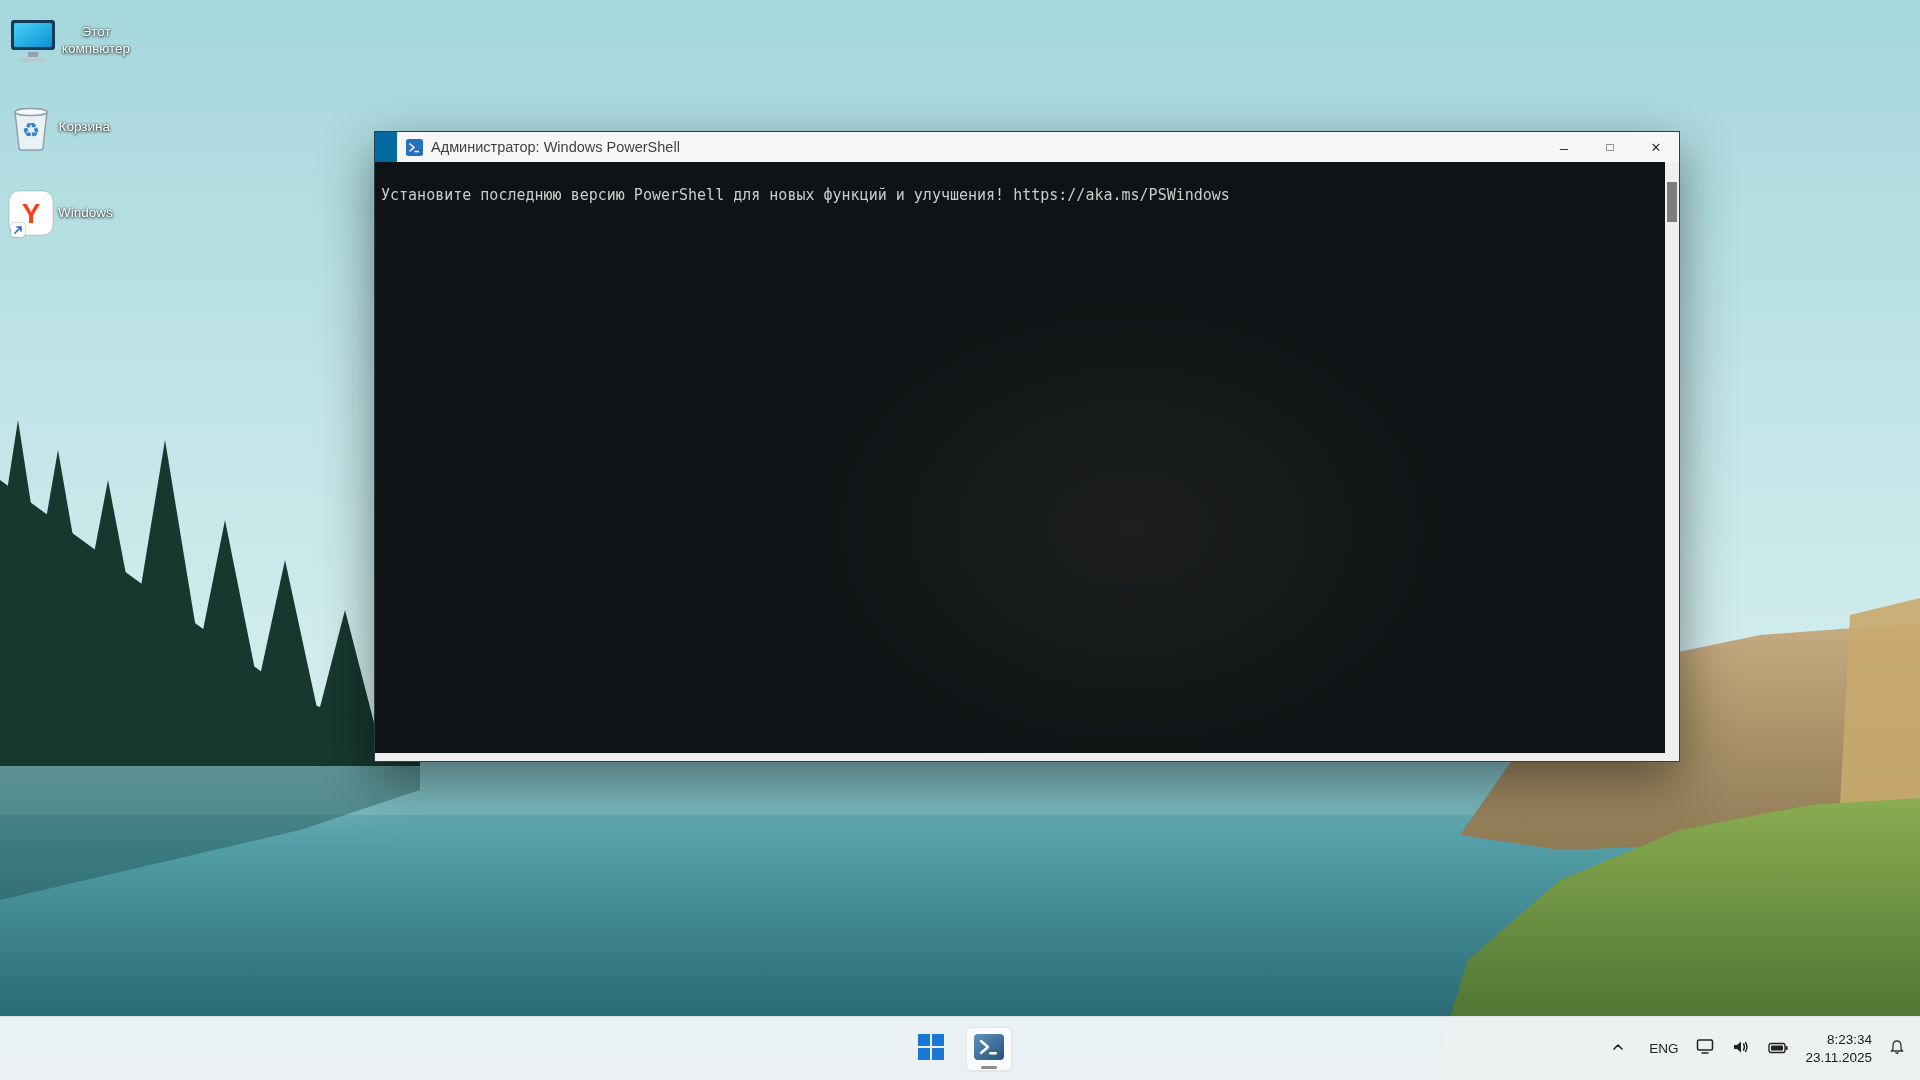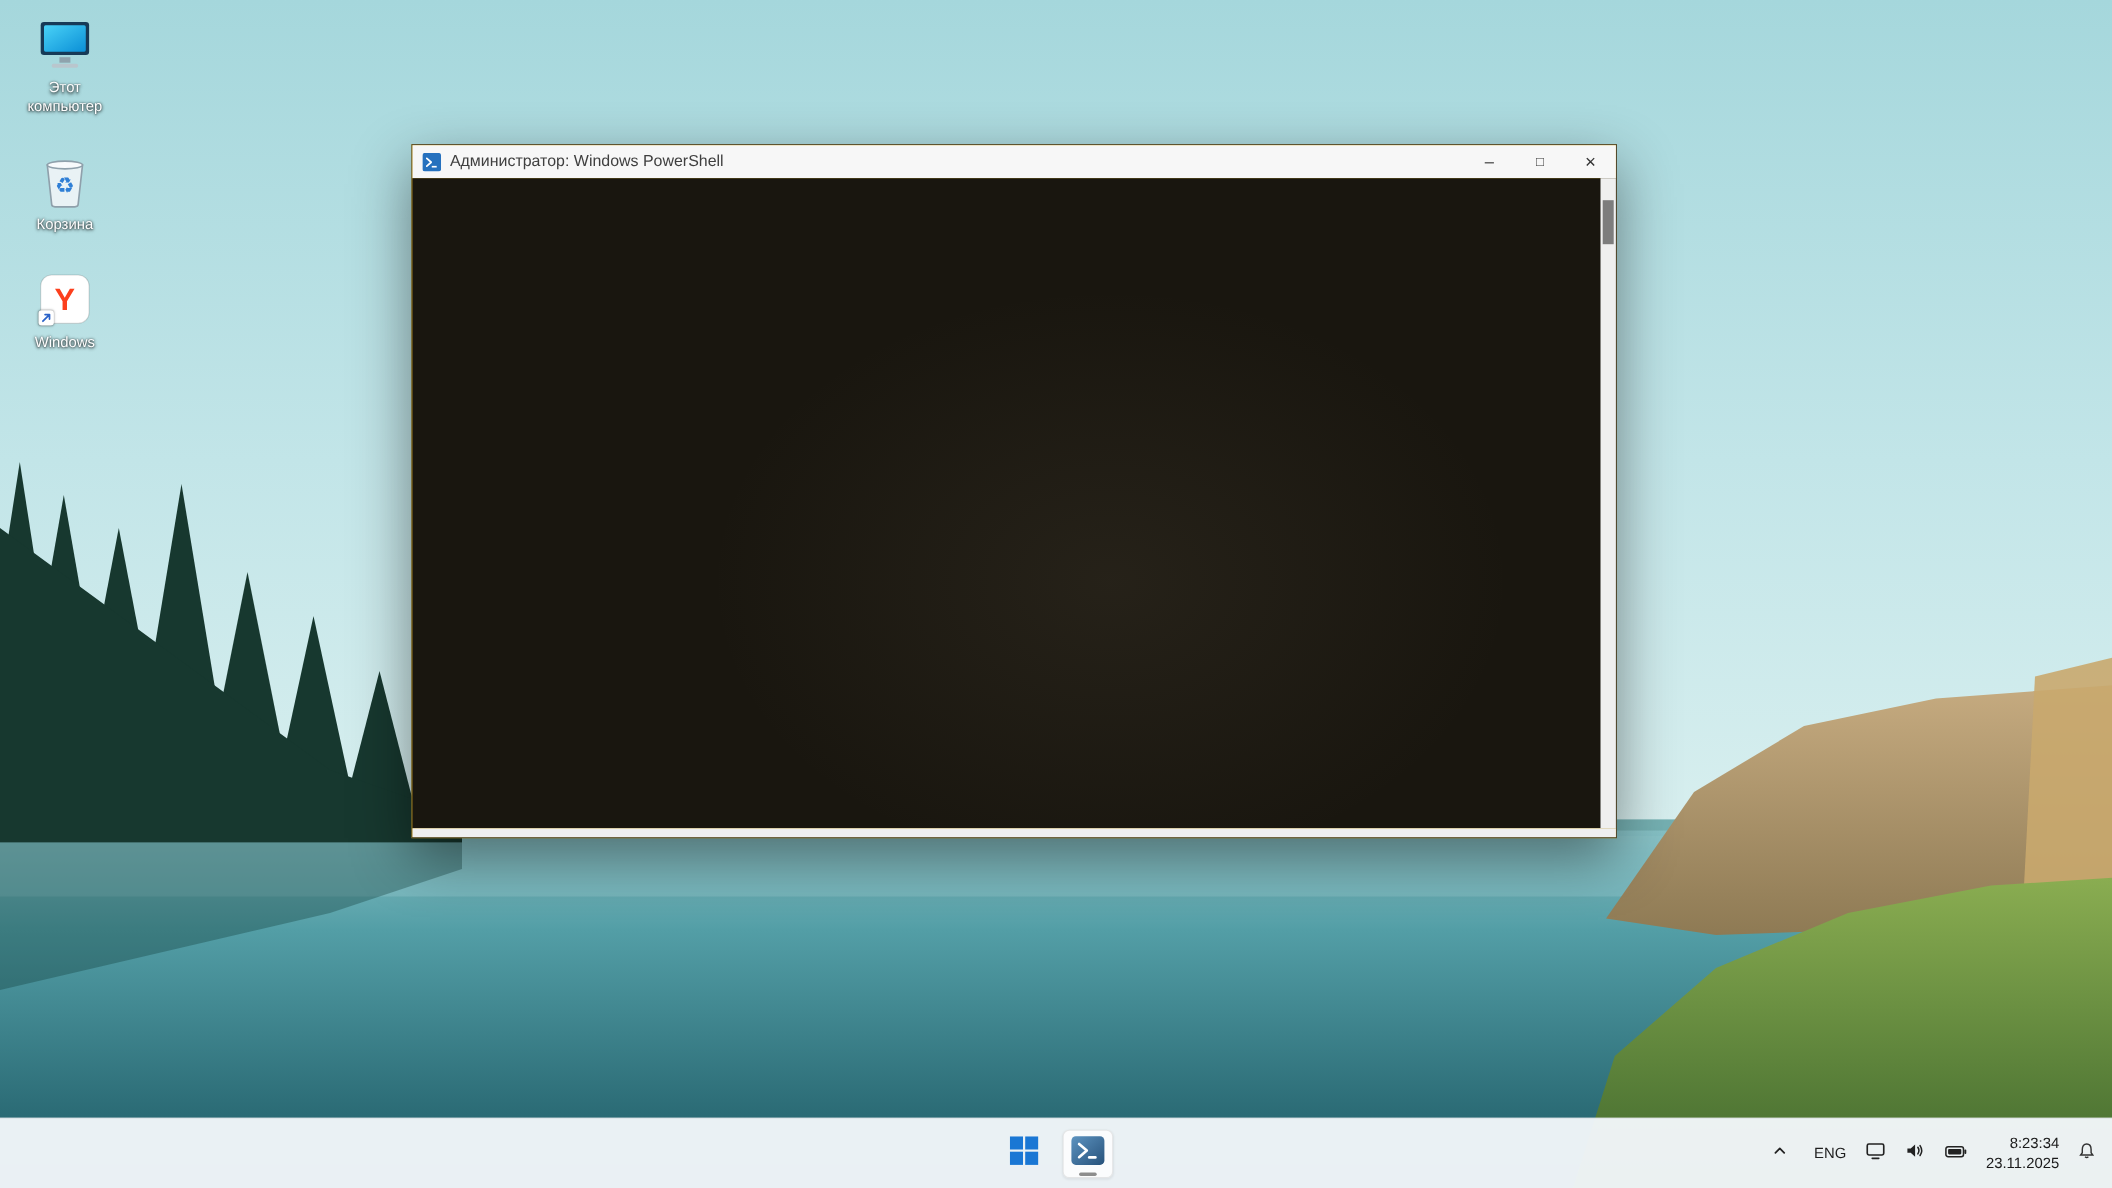--- a/index.html
+++ b/index.html
@@ -5,32 +5,32 @@
   * { margin:0; padding:0; box-sizing:border-box; }
   html,body { width:1920px; height:1080px; overflow:hidden; }
   body { font-family:"Liberation Sans", sans-serif; position:relative; background:#9fd0d4; }
 
   
   .wallpaper { position:absolute; inset:0; z-index:0; }
   .wallpaper svg { display:block; width:100%; height:100%; }
 
   
   .desktop-icons { position:absolute; left:6px; top:8px; z-index:2; display:flex; flex-direction:column; gap:20px; }
-  .desk-item { width:106px; padding:6px 2px; display:flex; flex-direction:column; align-items:center; gap:4px; border-radius:4px; cursor:default; }
+  .desk-item { width:106px; padding:6px 2px; display:flex; flex-direction:row; align-items:center; gap:4px; border-radius:4px; cursor:default; }
   .desk-item .ico { width:54px; height:54px; display:flex; align-items:center; justify-content:center; position:relative; }
   .desk-label { color:#fff; font-size:13.5px; text-align:center; line-height:1.25; max-width:92px;
                 text-shadow:0 1px 3px rgba(0,0,0,0.85), 0 0 2px rgba(0,0,0,0.6); }
   .shortcut-badge { position:absolute; left:3px; bottom:3px; width:14px; height:14px; background:#fff;
                     border-radius:3px; display:flex; align-items:center; justify-content:center;
                     box-shadow:0 0 2px rgba(0,0,0,0.5); }
 
   
-  .ps-window { position:absolute; left:374px; top:131px; width:1096px; height:631px; z-index:5;
+  .ps-window { position:absolute; left:374px; top:131px; width:1306px; height:631px; z-index:5;
                border:1px solid rgba(55,55,55,0.85); box-shadow:0 18px 50px rgba(0,0,0,0.45);
-               background:#eab308; }
+               background:#0369a1;padding-left:22px; }
   .titlebar { height:30px; background:#f7f7f7; display:flex; align-items:center; padding-left:9px; position:relative; }
   .tb-ico { display:flex; align-items:center; }
   .title-text { font-size:14.5px; color:#3f3f3f; margin-left:8px; white-space:nowrap; }
   .win-controls { position:absolute; right:0; top:0; height:100%; display:flex; }
   .win-btn { width:46px; height:100%; display:flex; align-items:center; justify-content:center; color:#333; }
   .win-btn.min { font-size:15px; }
   .win-btn.max { font-size:12px; }
   .win-btn.cls { font-size:13px; }
 
   .term { position:absolute; left:0; top:30px; right:0; bottom:8px;
@@ -171,20 +171,21 @@
     <span class="title-text">Администратор: Windows PowerShell</span>
     <div class="win-controls">
       <div class="win-btn min">–</div>
       <div class="win-btn max">□</div>
       <div class="win-btn cls">✕</div>
     </div>
   </div>
 
   <div class="term">
     <div class="ln"></div>
+    <div class="ln">Установите последнюю версию PowerShell для новых функций и улучшения! https://aka.ms/PSWindows</div>
     <div class="ln"></div>
   </div>
 
   <div class="scrollbar">
     <div class="scroll-thumb"></div>
   </div>
   <div class="win-bottom"></div>
 
 </div>
 

